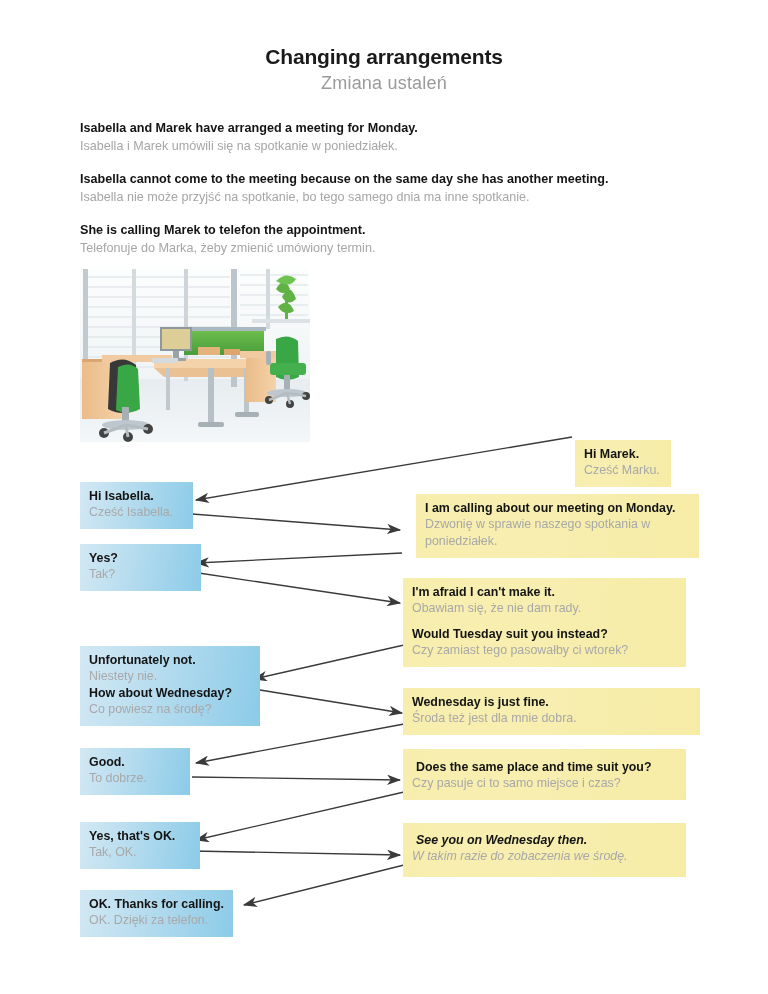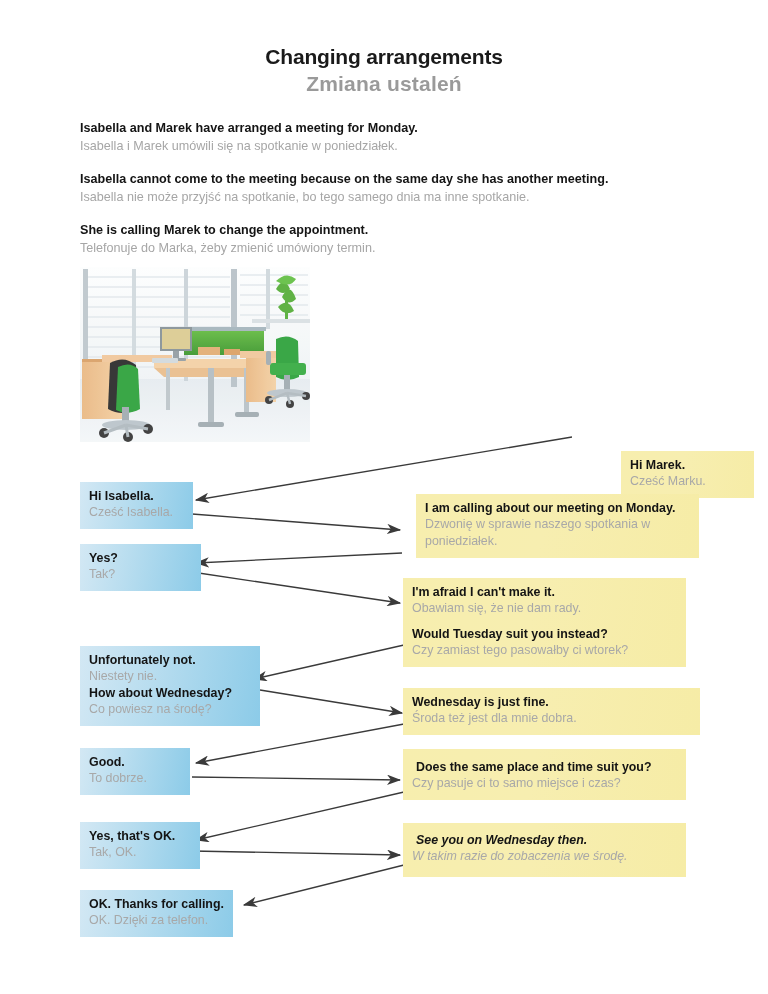--- a/index.html
+++ b/index.html
@@ -24,22 +24,22 @@
     text-align: center;
   }
   .title-en {
     font-size: 21px;
     font-weight: bold;
     color: #1a1a1a;
     letter-spacing: -0.2px;
     line-height: 26px;
   }
   .title-pl {
-    font-size: 21px;
-    font-weight: bold;
+    font-size: 18px;
+    font-weight: normal;
     color: #9a9a9a;
     letter-spacing: 0.2px;
     line-height: 25px;
     margin-top: 1px;
   }
 
   
   .intro {
     position: absolute;
     left: 80px;
@@ -118,21 +118,21 @@
 <div class="intro">
   <div class="intro-para">
     <div class="intro-en">Isabella and Marek have arranged a meeting for Monday.</div>
     <div class="intro-pl">Isabella i Marek umówili się na spotkanie w poniedziałek.</div>
   </div>
   <div class="intro-para">
     <div class="intro-en">Isabella cannot come to the meeting because on the same day she has another meeting.</div>
     <div class="intro-pl">Isabella nie może przyjść na spotkanie, bo tego samego dnia ma inne spotkanie.</div>
   </div>
   <div class="intro-para">
-    <div class="intro-en">She is calling Marek to change the appointment.</div>
+    <div class="intro-en">She is calling Marek to telefon the appointment.</div>
     <div class="intro-pl">Telefonuje do Marka, żeby zmienić umówiony termin.</div>
   </div>
 </div>
 
 <div class="photo">
   <svg width="230" height="175" viewBox="0 0 230 175">
     <defs>
       <linearGradient id="winG" x1="0" y1="0" x2="0" y2="1">
         <stop offset="0" stop-color="#fdfefe"></stop>
           <stop offset="1" stop-color="#e6ecef"></stop>
@@ -269,21 +269,21 @@
     <path d="M192 777 L400 780"></path>
 
     <path d="M404 792 L196 840"></path>
 
     <path d="M192 851 L400 855"></path>
 
     <path d="M404 865 L244 905"></path>
   </g>
 </svg>
 
-<div class="bubble yellow" style="left:575px; top:451px; width:133px;margin-left:46px;">
+<div class="bubble yellow" style="left:575px; top:440px; width:96px;">
   <div class="line-en">Hi Marek.</div>
   <div class="line-pl">Cześć Marku.</div>
 </div>
 
 <div class="bubble blue" style="left:80px; top:482px; width:113px;">
   <div class="line-en">Hi Isabella.</div>
   <div class="line-pl">Cześć Isabella.</div>
 </div>
 
 <div class="bubble yellow" style="left:416px; top:494px; width:283px;">

